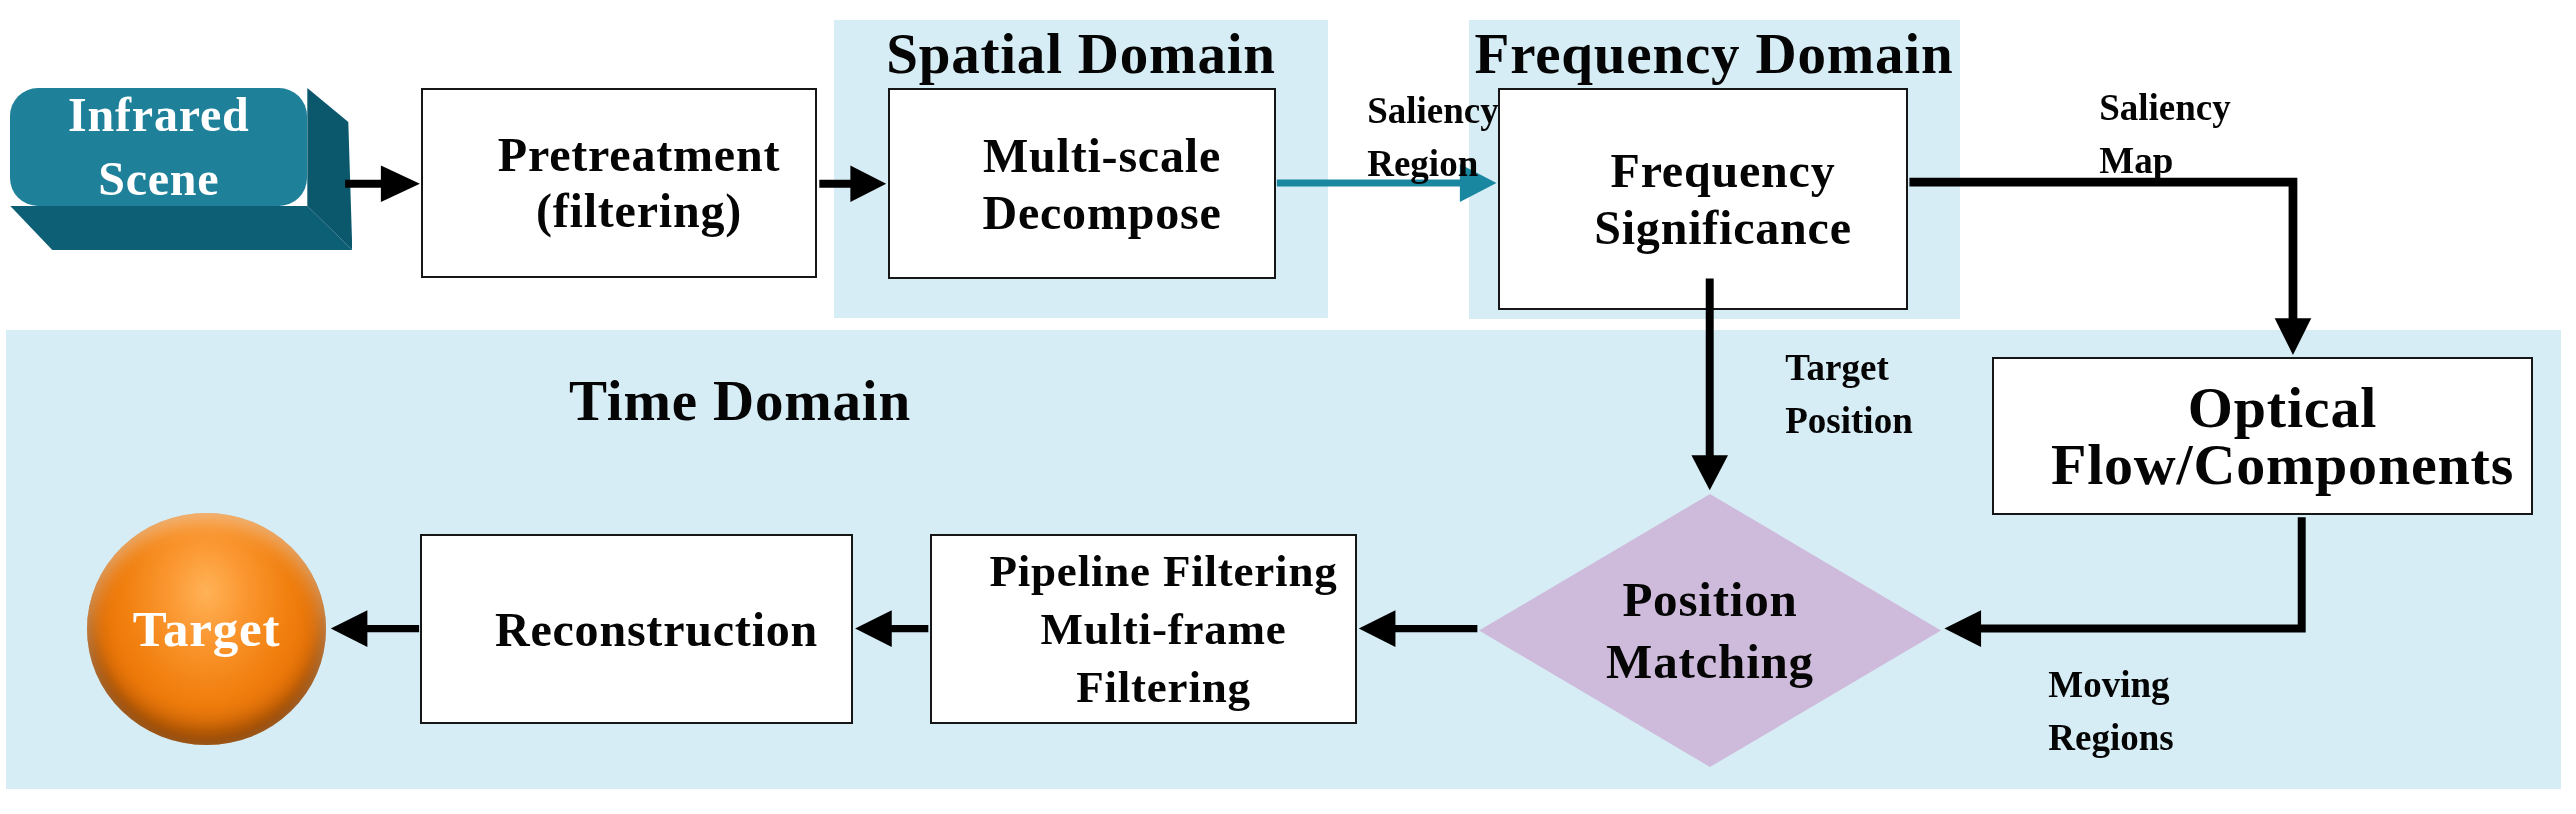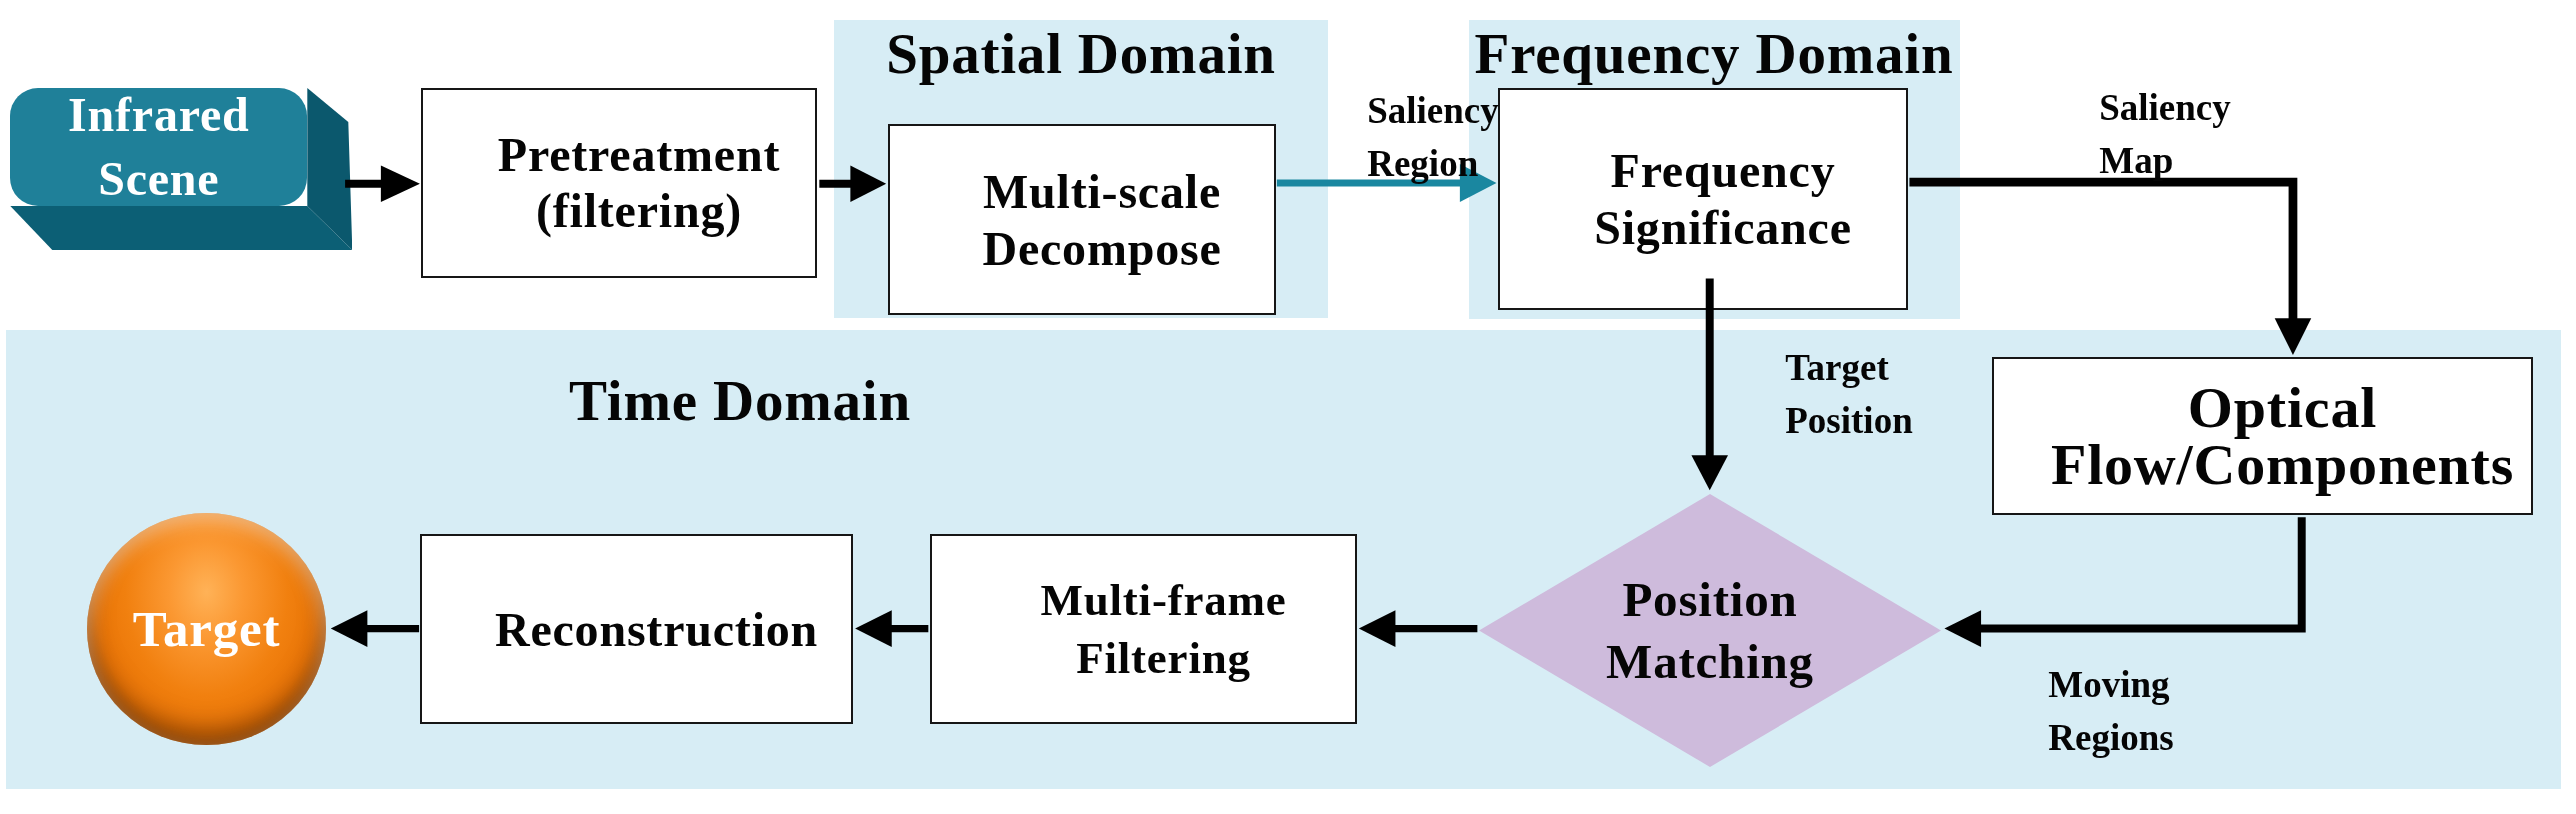--- a/index.html
+++ b/index.html
@@ -60,36 +60,37 @@
       <div>Infrared</div>
       <div>Scene</div>
     </div>
   </div>
 
   <div class="node" style="left:421px;top:88px;width:396px;height:190px;line-height:56px;">
     <div>Pretreatment</div>
     <div>(filtering)</div>
   </div>
 
-  <div class="node" style="left:888px;top:88px;width:388px;height:191px;margin-top:36px;">
+  <div class="node" style="left:888px;top:88px;width:388px;height:191px;">
     <div>Multi-scale</div>
     <div>Decompose</div>
   </div>
 
   <div class="node" style="left:1498px;top:88px;width:410px;height:222px;">
     <div>Frequency</div>
     <div>Significance</div>
   </div>
 
   <div class="node" style="left:1992px;top:357px;width:541px;height:158px;font-size:58px;font-family:Liberation Serif, serif;">
     <div>Optical</div>
     <div>Flow/Components</div>
   </div>
 
   <div class="node" style="left:930px;top:534px;width:427px;height:190px;font-size:45px;line-height:58px;">
+    <div>Pipeline Filtering</div>
     <div>Multi-frame</div>
     <div>Filtering</div>
   </div>
 
   <div class="node" style="left:420px;top:534px;width:433px;height:190px;">
     <div>Reconstruction</div>
   </div>
 
   <div id="diamond">
     <div>Position</div>

